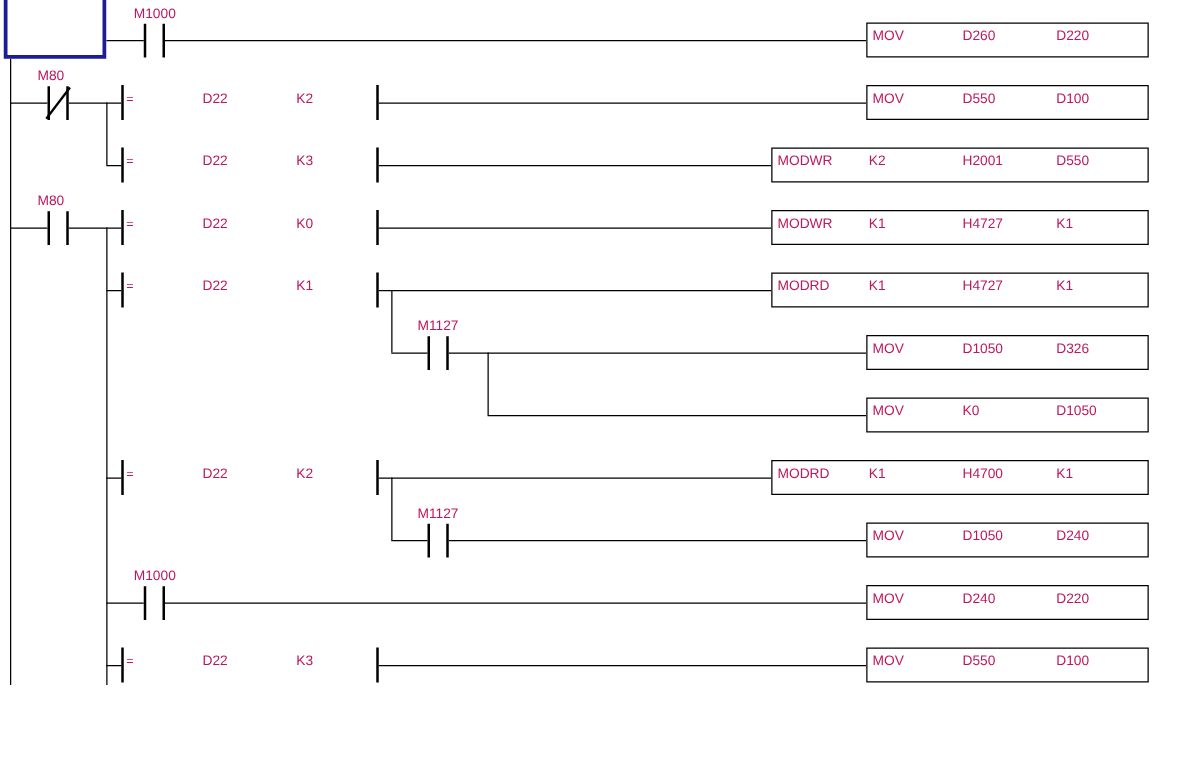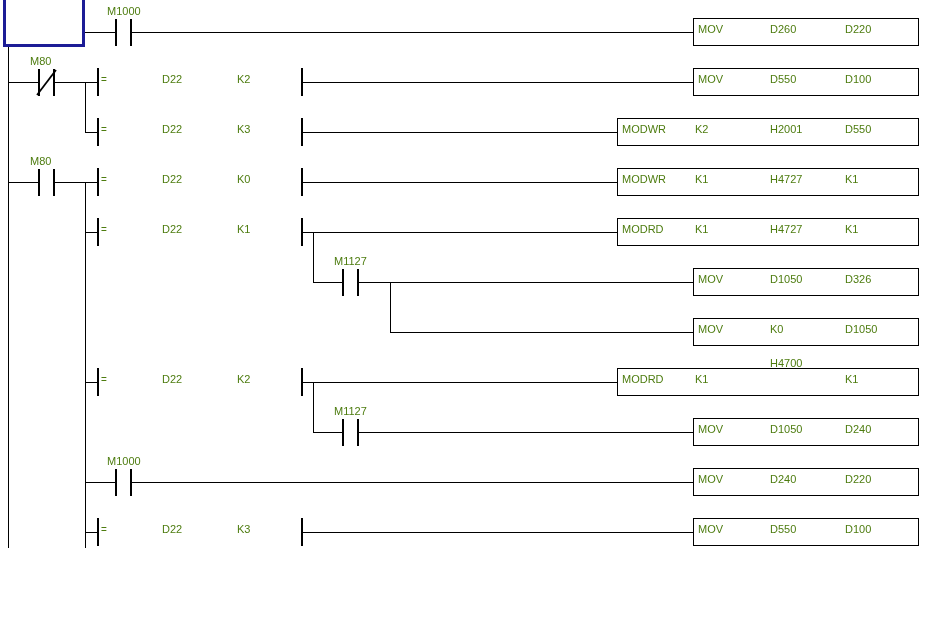--- a/index.html
+++ b/index.html
@@ -1,21 +1,21 @@
 <!DOCTYPE html>
 <html><head>
 <meta charset="utf-8">
 <style>
   html,body{margin:0;padding:0;background:#fff;}
   #canvas{
     position:relative;
     width:951px;height:622px;
     background:#fff;
     font-family:"Liberation Sans", sans-serif;
-    color:#4d7c0f;
+    color:#be185d;
     overflow:hidden;
     text-align:right;
   }
   .wh{position:absolute;height:1px;background:#000;}
   .wv{position:absolute;width:1px;background:#000;}
   .rail{position:absolute;width:1px;background:#000;}
   .bar{position:absolute;width:2px;background:#000;}
   .lbl{position:absolute;font-size:11px;line-height:13px;white-space:nowrap;}
   .opr{position:absolute;font-size:11px;line-height:13px;white-space:nowrap;}
   .eq{position:absolute;font-size:10px;line-height:12px;white-space:nowrap;}
@@ -134,21 +134,21 @@
     <div class="opr" style="left: 698px; top: 273px; z-index: 3;">MOV</div>
     <div class="opr" style="left: 770px; top: 273px; z-index: 3;">D1050</div>
     <div class="opr" style="left: 845px; top: 273px; z-index: 3;">D326</div>
     <div class="ibox" style="left: 693px; top: 318px; width: 226px; height: 28px;"></div>
     <div class="opr" style="left: 698px; top: 323px; z-index: 3;">MOV</div>
     <div class="opr" style="left: 770px; top: 323px; z-index: 3;">K0</div>
     <div class="opr" style="left: 845px; top: 323px; z-index: 3;">D1050</div>
     <div class="ibox" style="left: 617px; top: 368px; width: 302px; height: 28px;"></div>
     <div class="opr" style="left: 622px; top: 373px; z-index: 3;">MODRD</div>
     <div class="opr" style="left: 695px; top: 373px; z-index: 3;">K1</div>
-    <div class="opr" style="left: 770px; top: 357px; z-index: 3;">H4700</div>
+    <div class="opr" style="left: 770px; top: 373px; z-index: 3;">H4700</div>
     <div class="opr" style="left: 845px; top: 373px; z-index: 3;">K1</div>
     <div class="ibox" style="left: 693px; top: 418px; width: 226px; height: 28px;"></div>
     <div class="opr" style="left: 698px; top: 423px; z-index: 3;">MOV</div>
     <div class="opr" style="left: 770px; top: 423px; z-index: 3;">D1050</div>
     <div class="opr" style="left: 845px; top: 423px; z-index: 3;">D240</div>
     <div class="ibox" style="left: 693px; top: 468px; width: 226px; height: 28px;"></div>
     <div class="opr" style="left: 698px; top: 473px; z-index: 3;">MOV</div>
     <div class="opr" style="left: 770px; top: 473px; z-index: 3;">D240</div>
     <div class="opr" style="left: 845px; top: 473px; z-index: 3;">D220</div>
     <div class="ibox" style="left: 693px; top: 518px; width: 226px; height: 28px;"></div>

